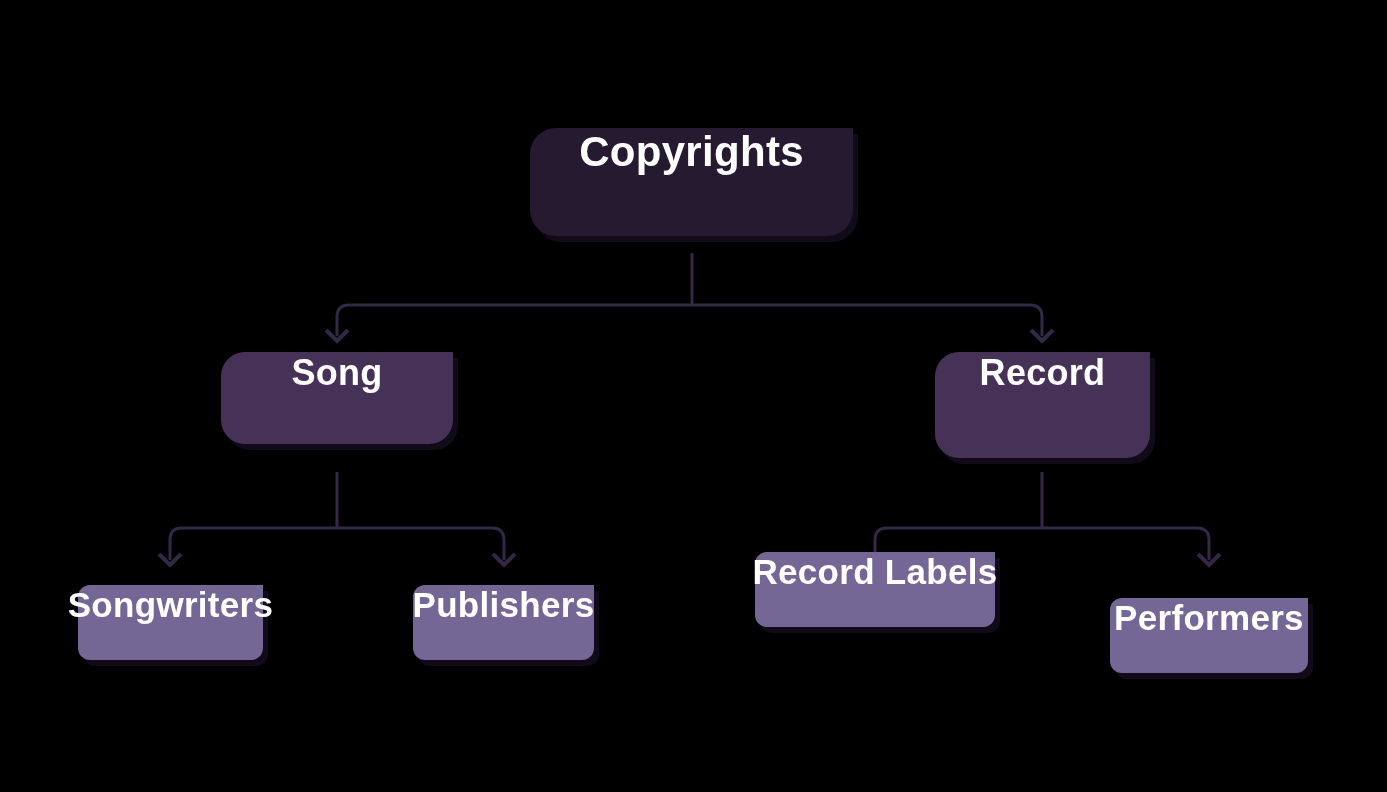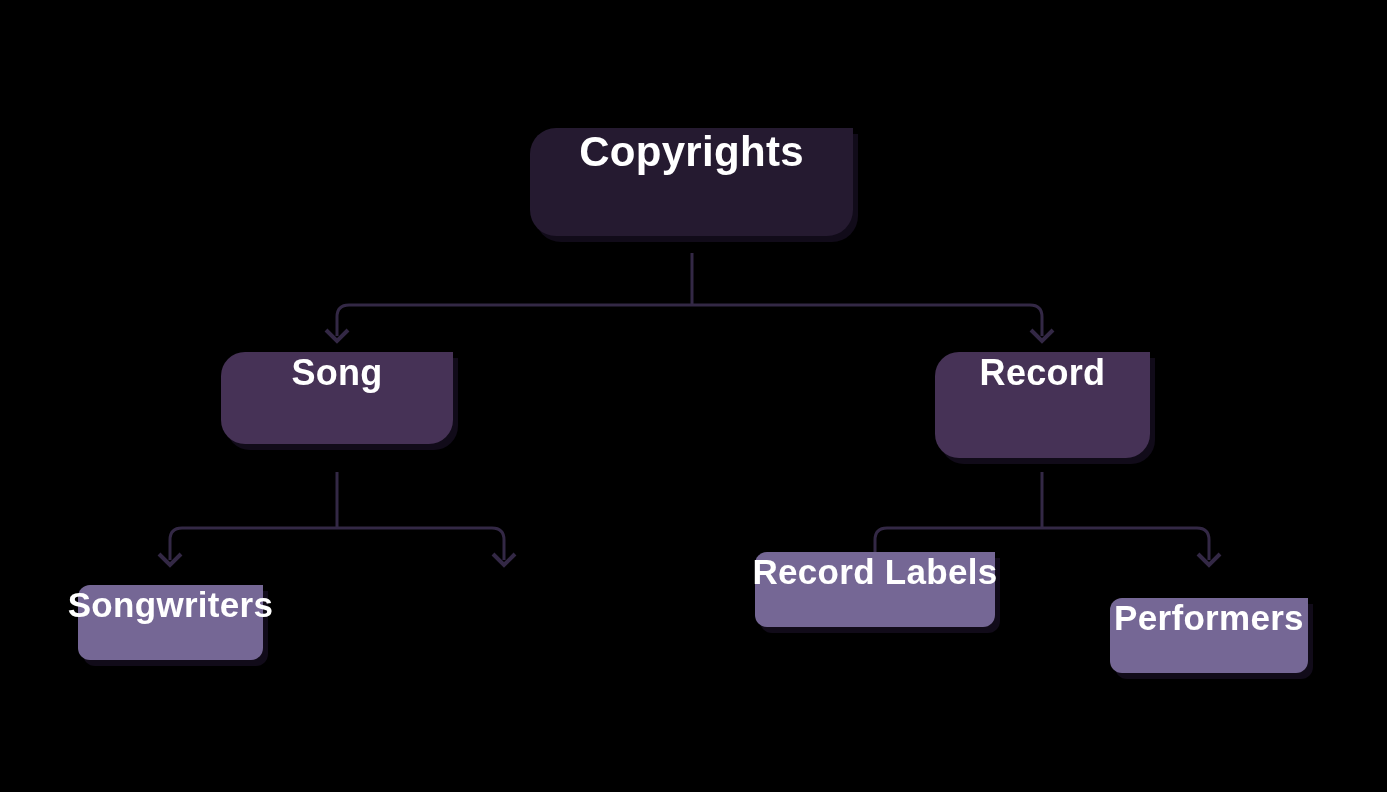--- a/index.html
+++ b/index.html
@@ -93,20 +93,23 @@
   </div>
 
   <div class="node branch" style="left:935px; top:352px; width:215px; height:106px;">
     <span class="label">Record</span>
   </div>
 
   <div class="node leaf" style="left:78px; top:585px; width:185px; height:75px;">
     <span class="label">Songwriters</span>
   </div>
 
+  <div class="node leaf" style="left:413px; top:585px; width:181px; height:75px;">
+    <span class="label">Publishers</span>
+  </div>
 
   <div class="node leaf" style="left:755px; top:552px; width:240px; height:75px;">
     <span class="label">Record Labels</span>
   </div>
 
   <div class="node leaf" style="left:1110px; top:598px; width:198px; height:75px;">
     <span class="label">Performers</span>
   </div>
 
 </div>

